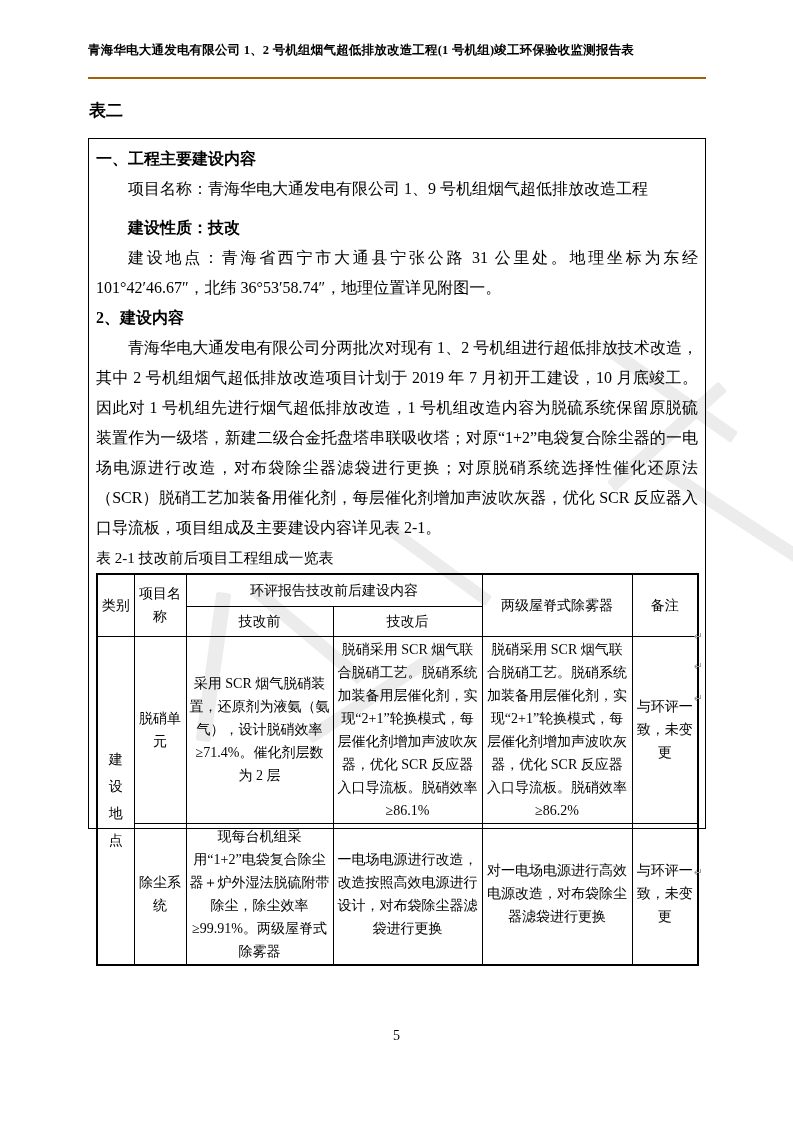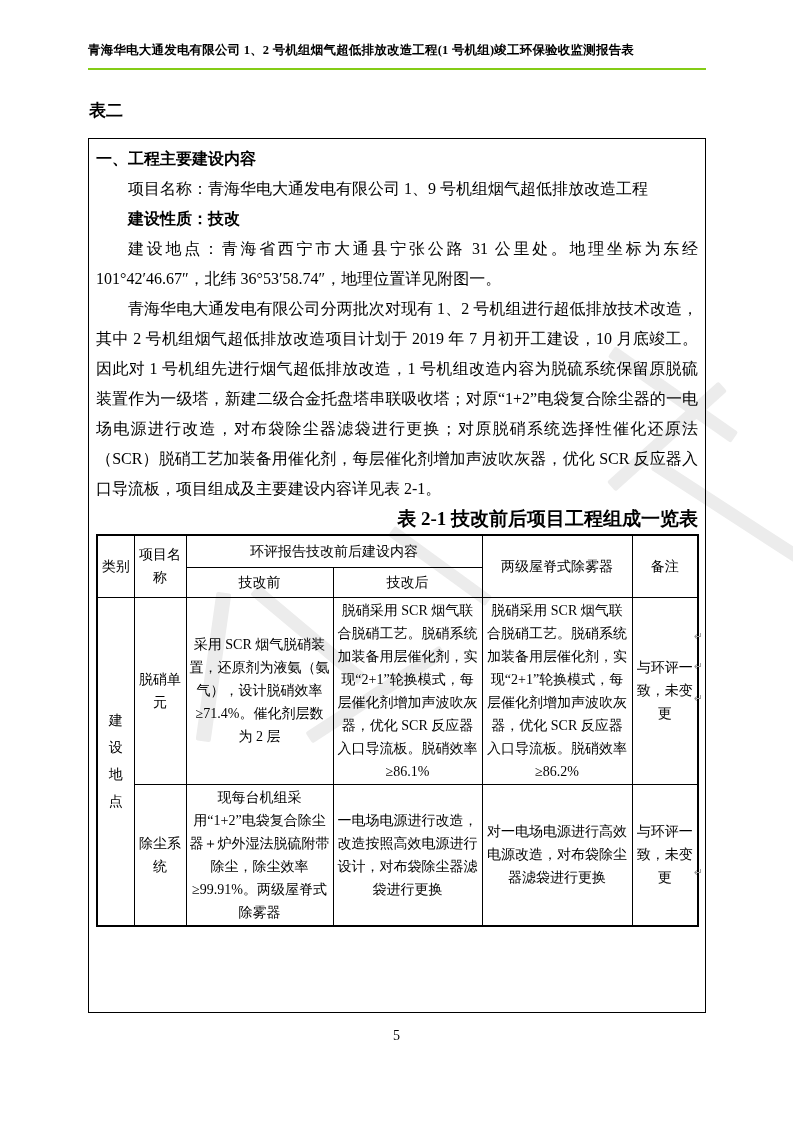--- a/index.html
+++ b/index.html
@@ -14,33 +14,33 @@
   .wm2{left:592px;top:430px;width:150px;height:13px;transform:rotate(-42deg);}
   .wm3{left:640px;top:505px;width:175px;height:13px;transform:rotate(33deg);}
   .wm4{left:206px;top:592px;width:15px;height:150px;transform:rotate(8deg);}
   .wm5{left:238px;top:628px;width:140px;height:13px;transform:rotate(40deg);}
   .wm6{left:296px;top:688px;width:160px;height:13px;transform:rotate(-33deg);}
   .wm7{left:380px;top:560px;width:120px;height:12px;transform:rotate(36deg);}
 
   .doc-header{
     position:absolute;left:88px;top:42px;width:618px;z-index:2;
     font-size:12.5px;font-weight:bold;letter-spacing:.2px;
-    padding-bottom:9px;border-bottom:2px solid #84cc16;white-space:nowrap;
+    padding-bottom:18px;border-bottom:2px solid #a16207;white-space:nowrap;
   }
   .table-label{position:absolute;left:89px;top:99px;font-size:17px;font-weight:bold;z-index:2;}
 
   .main-box{
-    position:absolute;left:88px;top:138px;width:618px;height:875px;z-index:1;
+    position:absolute;left:88px;top:138px;width:618px;height:691px;z-index:1;
     border:1.5px solid #000;box-sizing:border-box;padding:5px 7px 0 7px;background:transparent;
   }
   .sec-h{font-size:16px;font-weight:bold;line-height:30px;}
   .para{font-size:16px;line-height:30px;text-align:justify;}
   .indent{text-indent:2em;}
-  .bold{font-weight:bold;}
-  .tbl-title{font-size:19px;font-weight:bold;text-align:right;line-height:26px;margin:2px 0 2px;}
+  .bold{font-weight:bold;margin-top:9px;}
+  .tbl-title{font-size:15px;font-weight:normal;text-align:left;line-height:26px;margin:2px 0 2px;}
 
   table.grid{border-collapse:collapse;table-layout:fixed;width:601px;margin:0 auto;border:2px solid #000;}
   .grid th,.grid td{
     border:1px solid #000;font-size:14px;line-height:23px;font-weight:normal;
     text-align:center;vertical-align:middle;padding:1px 3px;box-sizing:border-box;
   }
   .c1{width:37px}.c2{width:52px}.c3{width:147px}.c4{width:149px}.c5{width:150px}.c6{width:66px}
   thead tr.h1{height:32px}
   thead tr.h2{height:30px}
   tbody tr.r1{height:180px}
@@ -69,20 +69,21 @@
 
   <div class="doc-header">青海华电大通发电有限公司 1、2 号机组烟气超低排放改造工程(1 号机组)竣工环保验收监测报告表</div>
 
   <div class="table-label">表二</div>
 
   <div class="main-box">
     <div class="sec-h">一、工程主要建设内容</div>
     <div class="para indent">项目名称：青海华电大通发电有限公司 1、9 号机组烟气超低排放改造工程</div>
     <div class="para indent bold">建设性质：技改</div>
     <div class="para indent">建设地点：青海省西宁市大通县宁张公路 31 公里处。地理坐标为东经 101°42′46.67″，北纬 36°53′58.74″，地理位置详见附图一。</div>
+    <div class="sec-h">2、建设内容</div>
     <div class="para indent">青海华电大通发电有限公司分两批次对现有 1、2 号机组进行超低排放技术改造，其中 2 号机组烟气超低排放改造项目计划于 2019 年 7 月初开工建设，10 月底竣工。因此对 1 号机组先进行烟气超低排放改造，1 号机组改造内容为脱硫系统保留原脱硫装置作为一级塔，新建二级合金托盘塔串联吸收塔；对原“1+2”电袋复合除尘器的一电场电源进行改造，对布袋除尘器滤袋进行更换；对原脱硝系统选择性催化还原法（SCR）脱硝工艺加装备用催化剂，每层催化剂增加声波吹灰器，优化 SCR 反应器入口导流板，项目组成及主要建设内容详见表 2-1。</div>
 
     <div class="tbl-title">表 2-1  技改前后项目工程组成一览表</div>
 
     <table class="grid">
       <colgroup>
         <col class="c1">
           <col class="c2">
           <col class="c3">
           <col class="c4">

